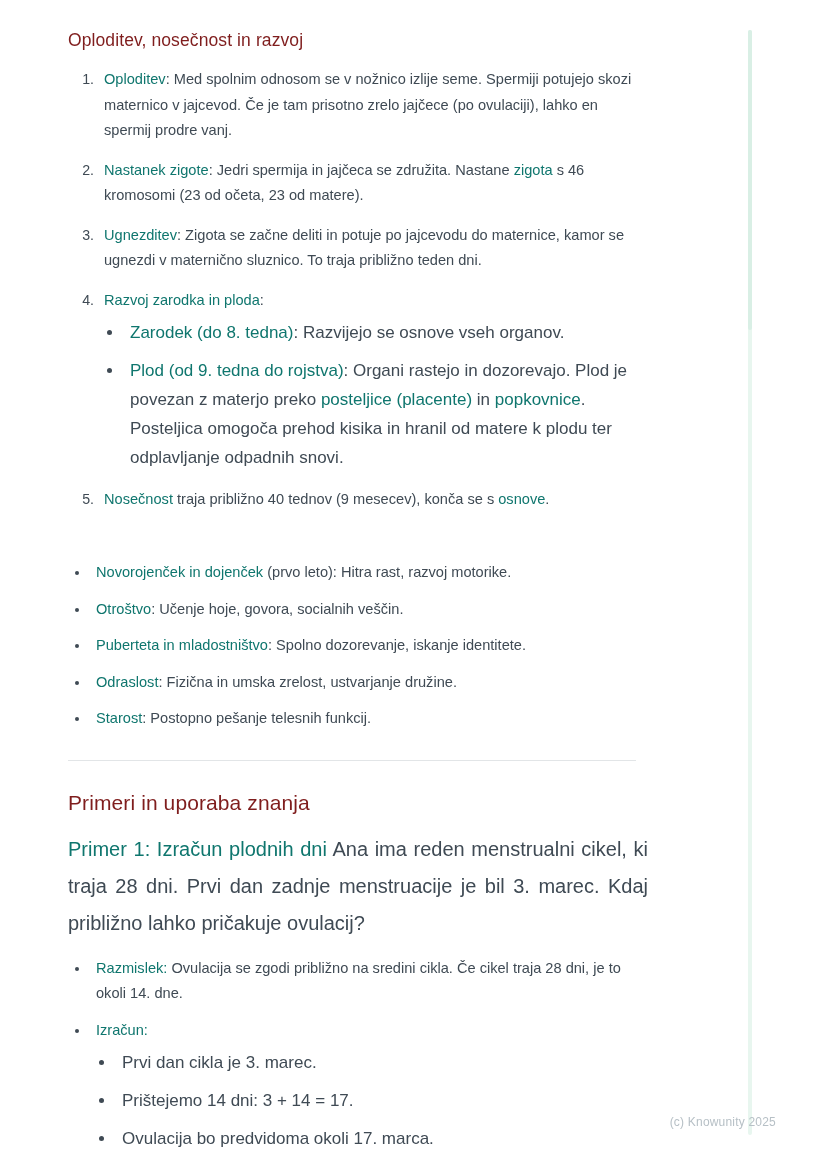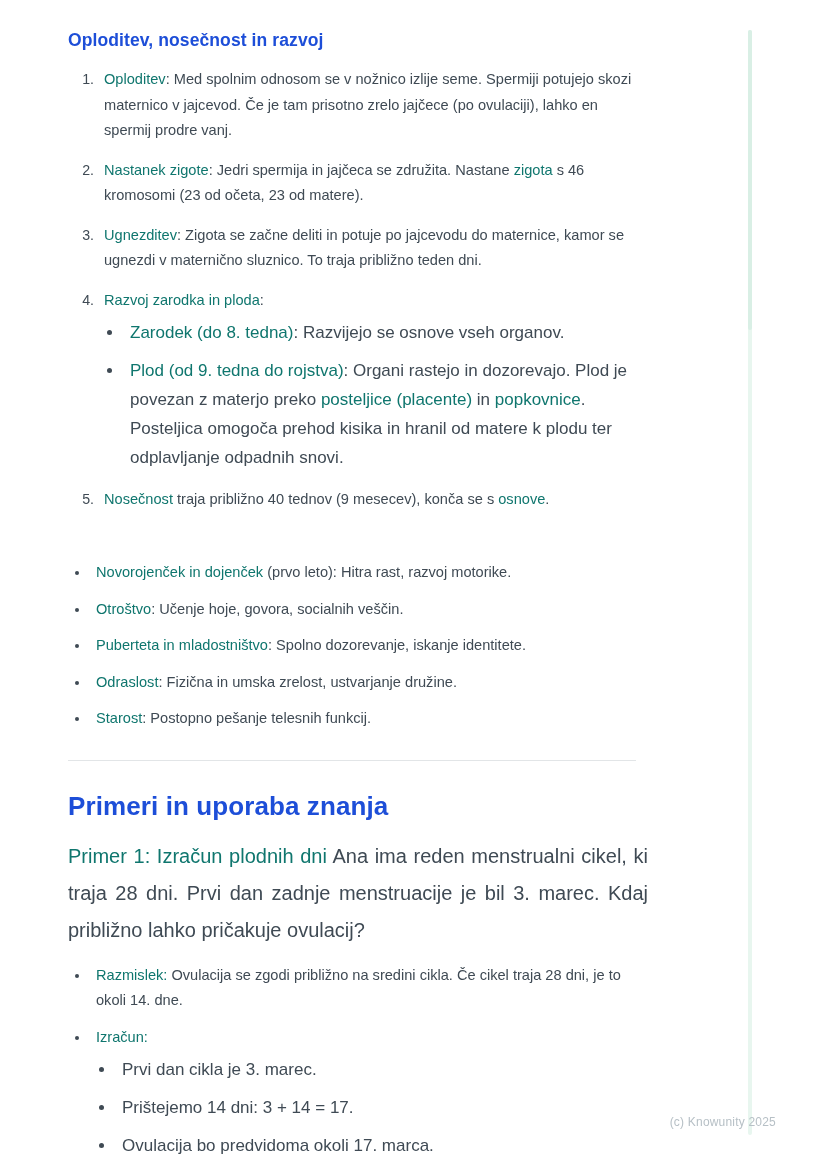--- a/index.html
+++ b/index.html
@@ -22,27 +22,27 @@
     box-sizing: border-box;
   }
   .content {
     position: absolute;
     left: 68px;
     top: 30px;
     width: 580px;
   }
   h2.section-title {
     font-size: 17.5px;
-    font-weight: bold;
-    color: #1d4ed8;
+    font-weight: normal;
+    color: #7f1d1d;
     margin: 0 0 16px 0;
     letter-spacing: 0.1px;
   }
   h2.section-title.big {
-    font-size: 26px;
+    font-size: 21px;
   }
   ol.numbered {
     margin: 0;
     padding-left: 30px;
     list-style-type: decimal;
   }
   ol.numbered > li {
     margin-bottom: 14px;
     font-size: 14.6px;
     line-height: 1.75;

